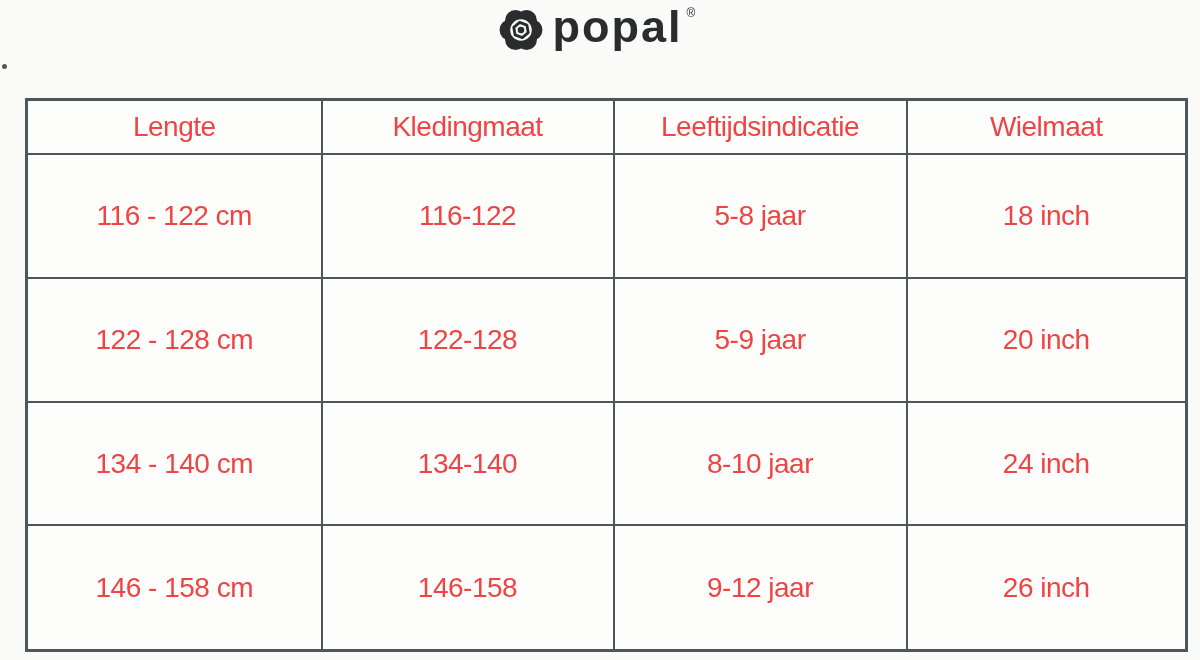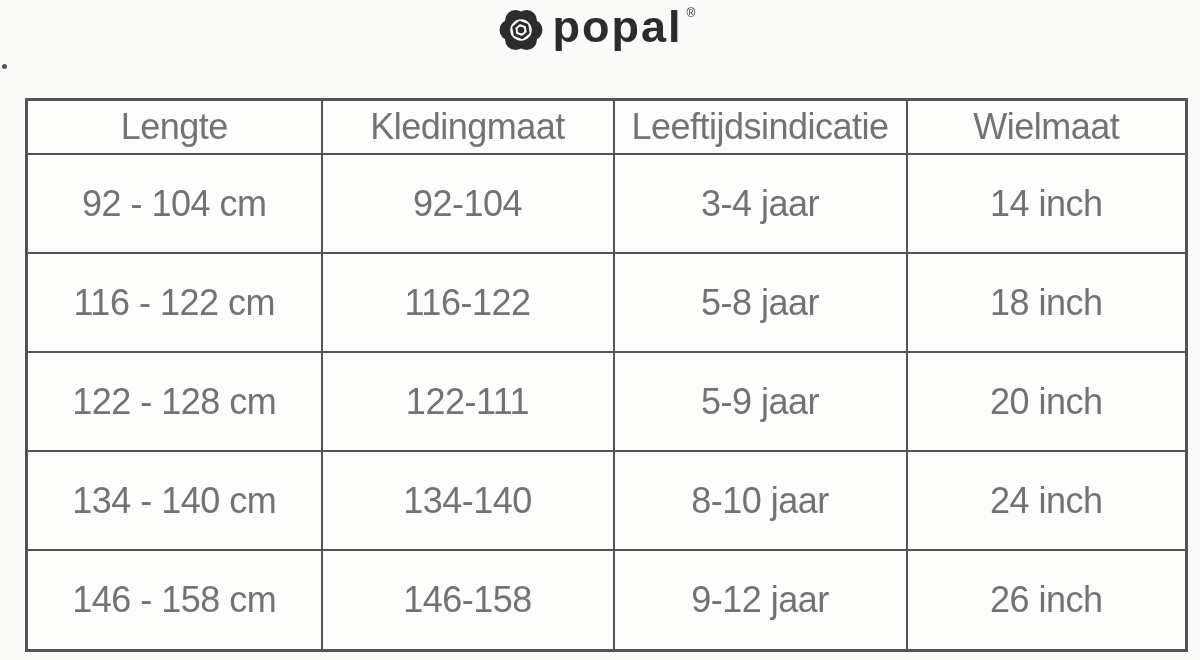--- a/index.html
+++ b/index.html
@@ -64,22 +64,22 @@
     width: 1160px;
     height: 554px;
     border-collapse: collapse;
     table-layout: fixed;
     background: #fdfdfc;
   }
   .size-table th, .size-table td {
     border: 2.5px solid #4d565b;
     text-align: center;
     vertical-align: middle;
-    color: #737373;
-    font-size: 36px;
+    color: #ef4444;
+    font-size: 28px;
     letter-spacing: -0.5px;
     padding: 0;
     overflow: hidden;
     white-space: nowrap;
   }
   .size-table th {
     font-weight: 400;
     height: 52px;
   }
   .size-table td {
@@ -123,34 +123,28 @@
     <thead>
       <tr>
         <th>Lengte</th>
         <th>Kledingmaat</th>
         <th>Leeftijdsindicatie</th>
         <th>Wielmaat</th>
       </tr>
     </thead>
     <tbody>
       <tr>
-        <td>92 - 104 cm</td>
-        <td>92-104</td>
-        <td>3-4 jaar</td>
-        <td>14 inch</td>
-      </tr>
-      <tr>
         <td>116 - 122 cm</td>
         <td>116-122</td>
         <td>5-8 jaar</td>
         <td>18 inch</td>
       </tr>
       <tr>
         <td>122 - 128 cm</td>
-        <td>122-111</td>
+        <td>122-128</td>
         <td>5-9 jaar</td>
         <td>20 inch</td>
       </tr>
       <tr>
         <td>134 - 140 cm</td>
         <td>134-140</td>
         <td>8-10 jaar</td>
         <td>24 inch</td>
       </tr>
       <tr>

